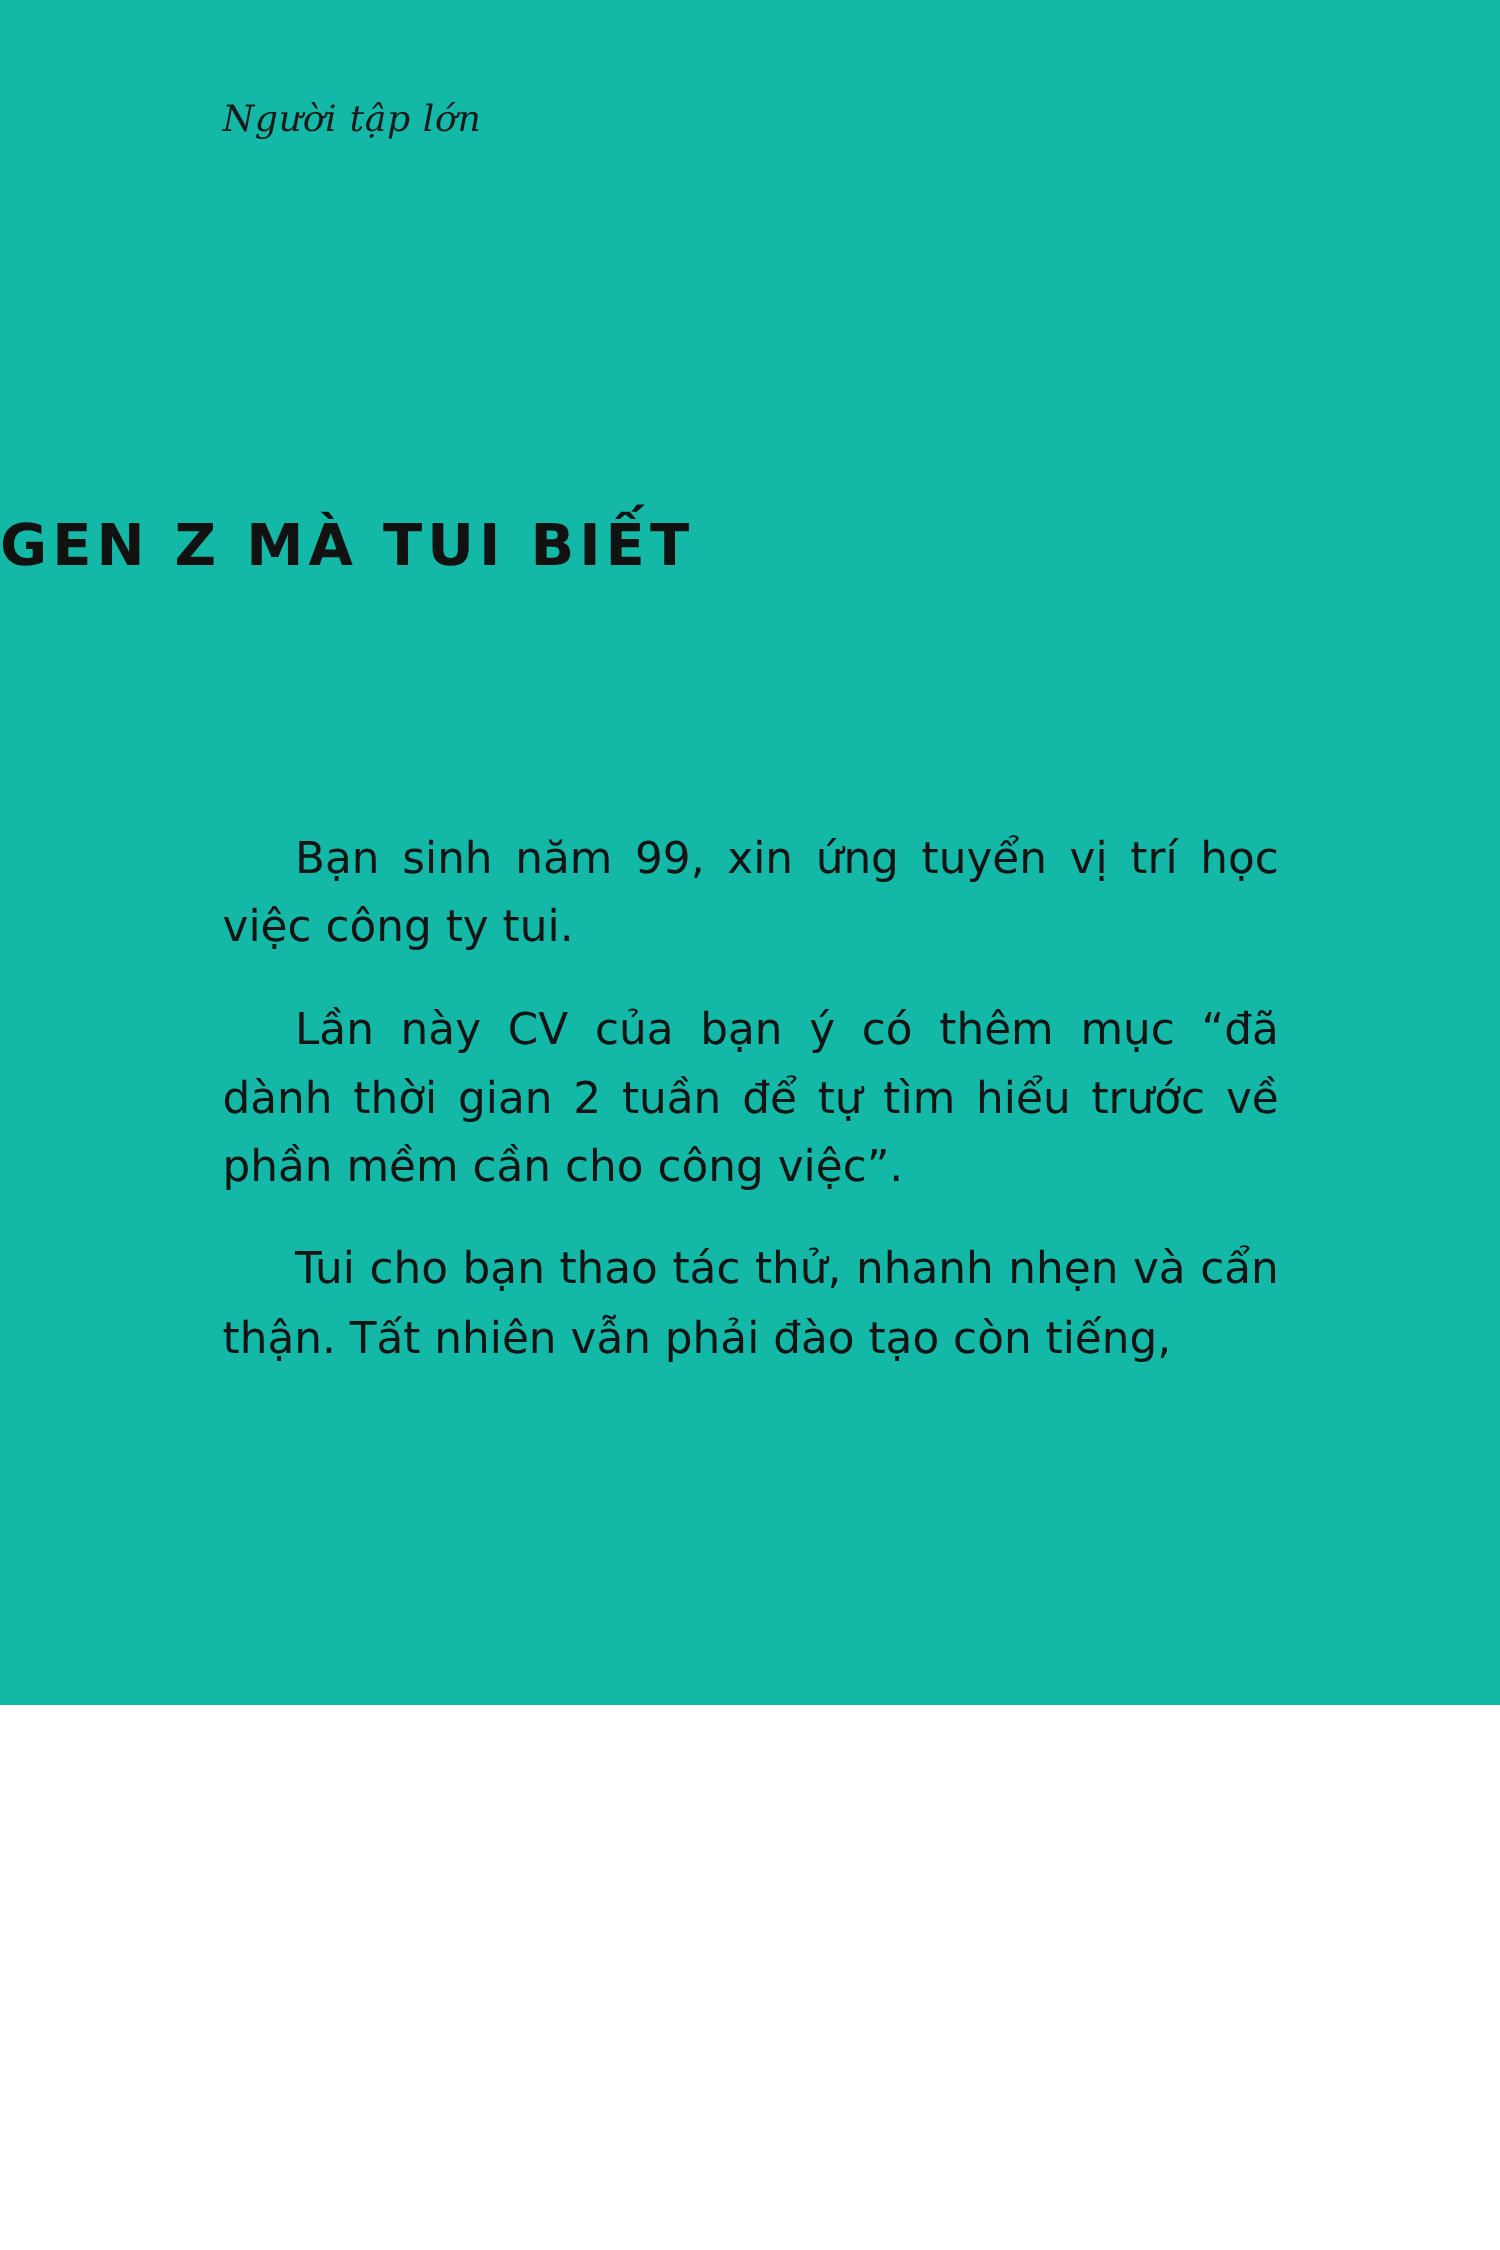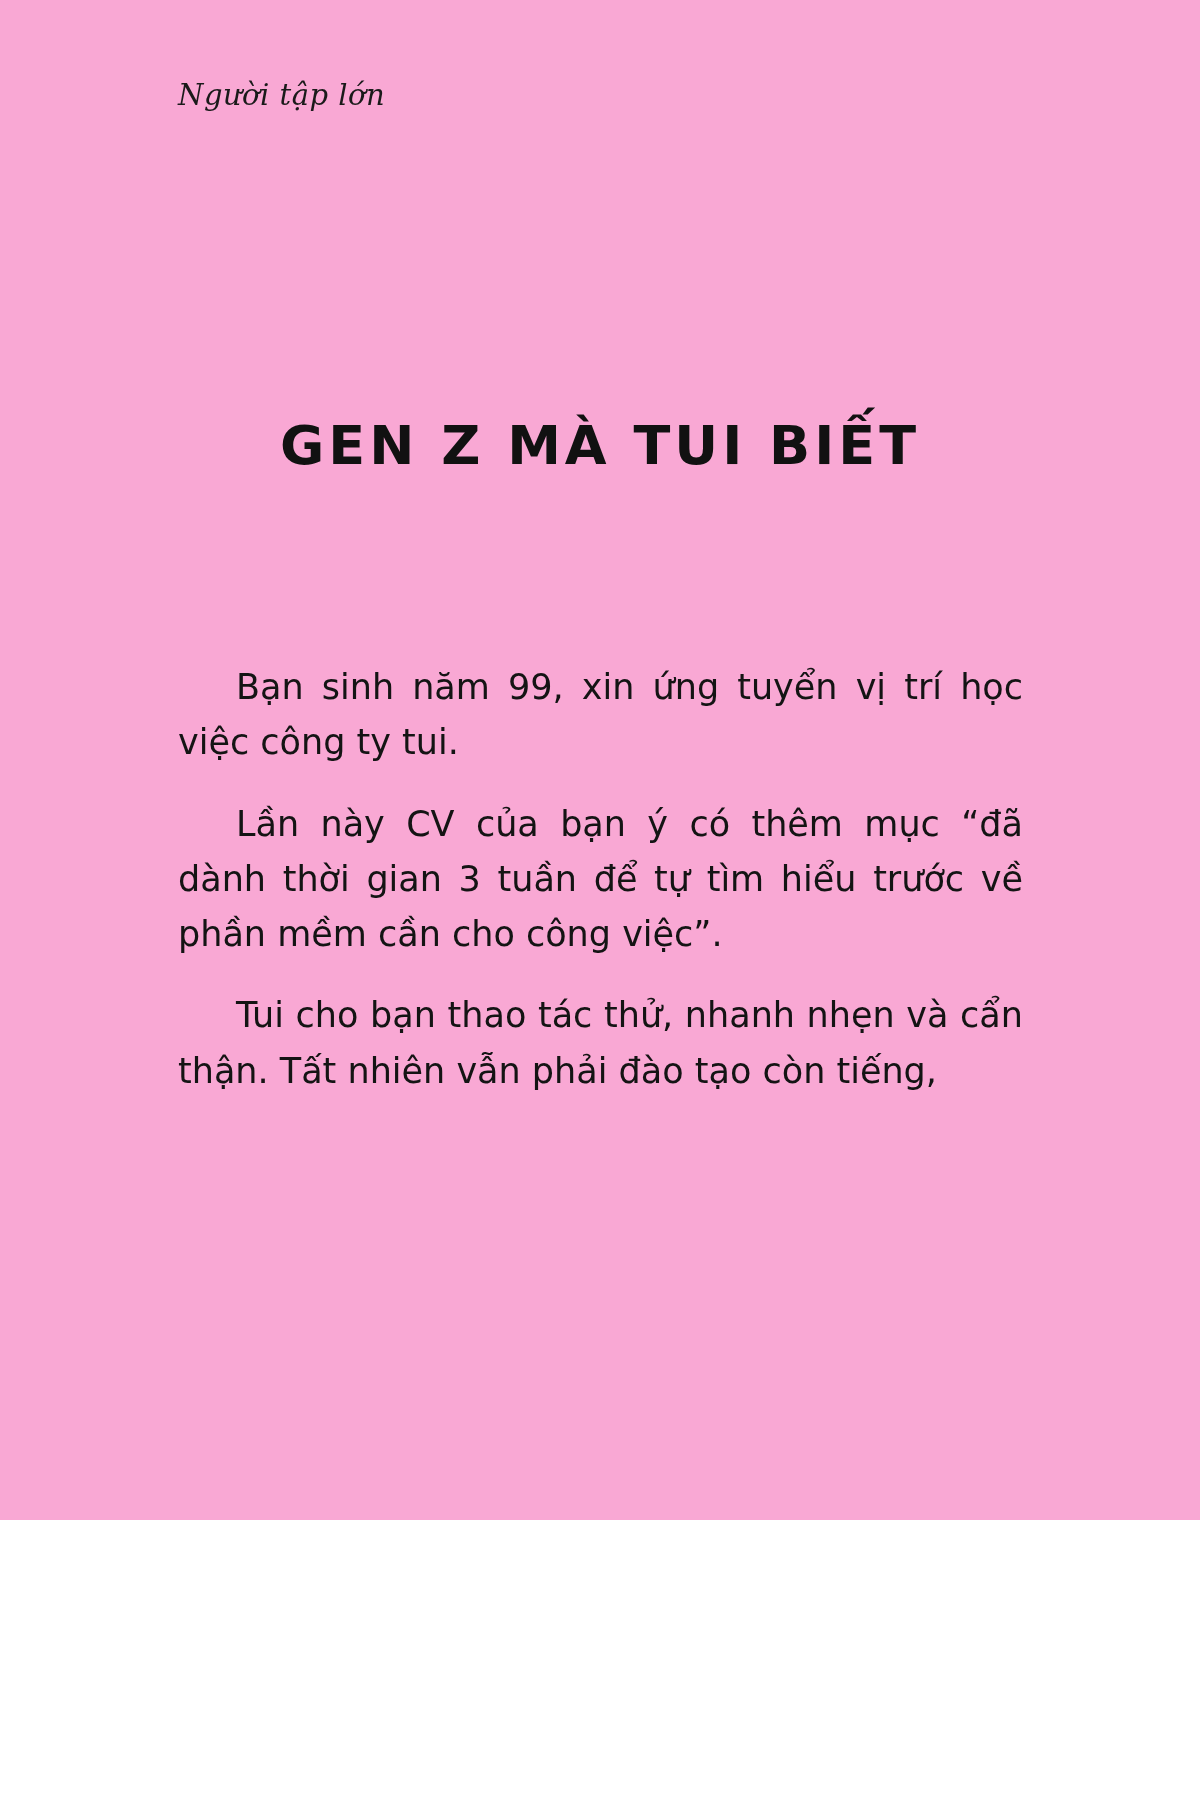--- a/index.html
+++ b/index.html
@@ -3,22 +3,22 @@
 <meta charset="utf-8">
 <style>
   html, body {
     margin: 0;
     padding: 0;
     background: #ffffff;
   }
   .page {
     position: relative;
     width: 1200px;
-    height: 1520px;
-    background: #f9a8d4;
+    height: 1364px;
+    background: #14b8a6;
     box-sizing: border-box;
     overflow: hidden;
     font-family: "DejaVu Sans", sans-serif;
     color: #111111;
   }
   .running-head {
     position: absolute;
     top: 78px;
     left: 178px;
     font-family: "DejaVu Serif", serif;
@@ -26,24 +26,24 @@
     font-size: 29px;
     letter-spacing: 0.5px;
     color: #1a1a1a;
     white-space: nowrap;
   }
   .chapter-title {
     position: absolute;
     top: 378px;
     left: 0;
     width: 1200px;
-    text-align: center;
+    text-align: left;
     font-family: "DejaVu Sans", sans-serif;
     font-weight: bold;
-    font-size: 54px;
+    font-size: 46px;
     letter-spacing: 4px;
     color: #111111;
     text-transform: uppercase;
   }
   .body-block {
     position: absolute;
     top: 660px;
     left: 178px;
     width: 845px;
   }
@@ -71,19 +71,19 @@
 <body>
 
 <div class="page">
 
   <div class="running-head">Người tập lớn</div>
 
   <h1 class="chapter-title">GEN Z MÀ TUI BIẾT</h1>
 
   <div class="body-block">
     <p>Bạn sinh năm 99, xin ứng tuyển vị trí học việc công ty tui.</p>
-    <p>Lần này CV của bạn ý có thêm mục “đã dành thời gian 3 tuần để tự tìm hiểu trước về phần mềm cần cho công việc”.</p>
+    <p>Lần này CV của bạn ý có thêm mục “đã dành thời gian 2 tuần để tự tìm hiểu trước về phần mềm cần cho công việc”.</p>
     <p>Tui cho bạn thao tác thử, nhanh nhẹn và cẩn thận. Tất nhiên vẫn phải đào tạo còn tiếng,</p>
   </div>
 
   <div class="folio">6</div>
 
 </div>
 
 </body></html>

